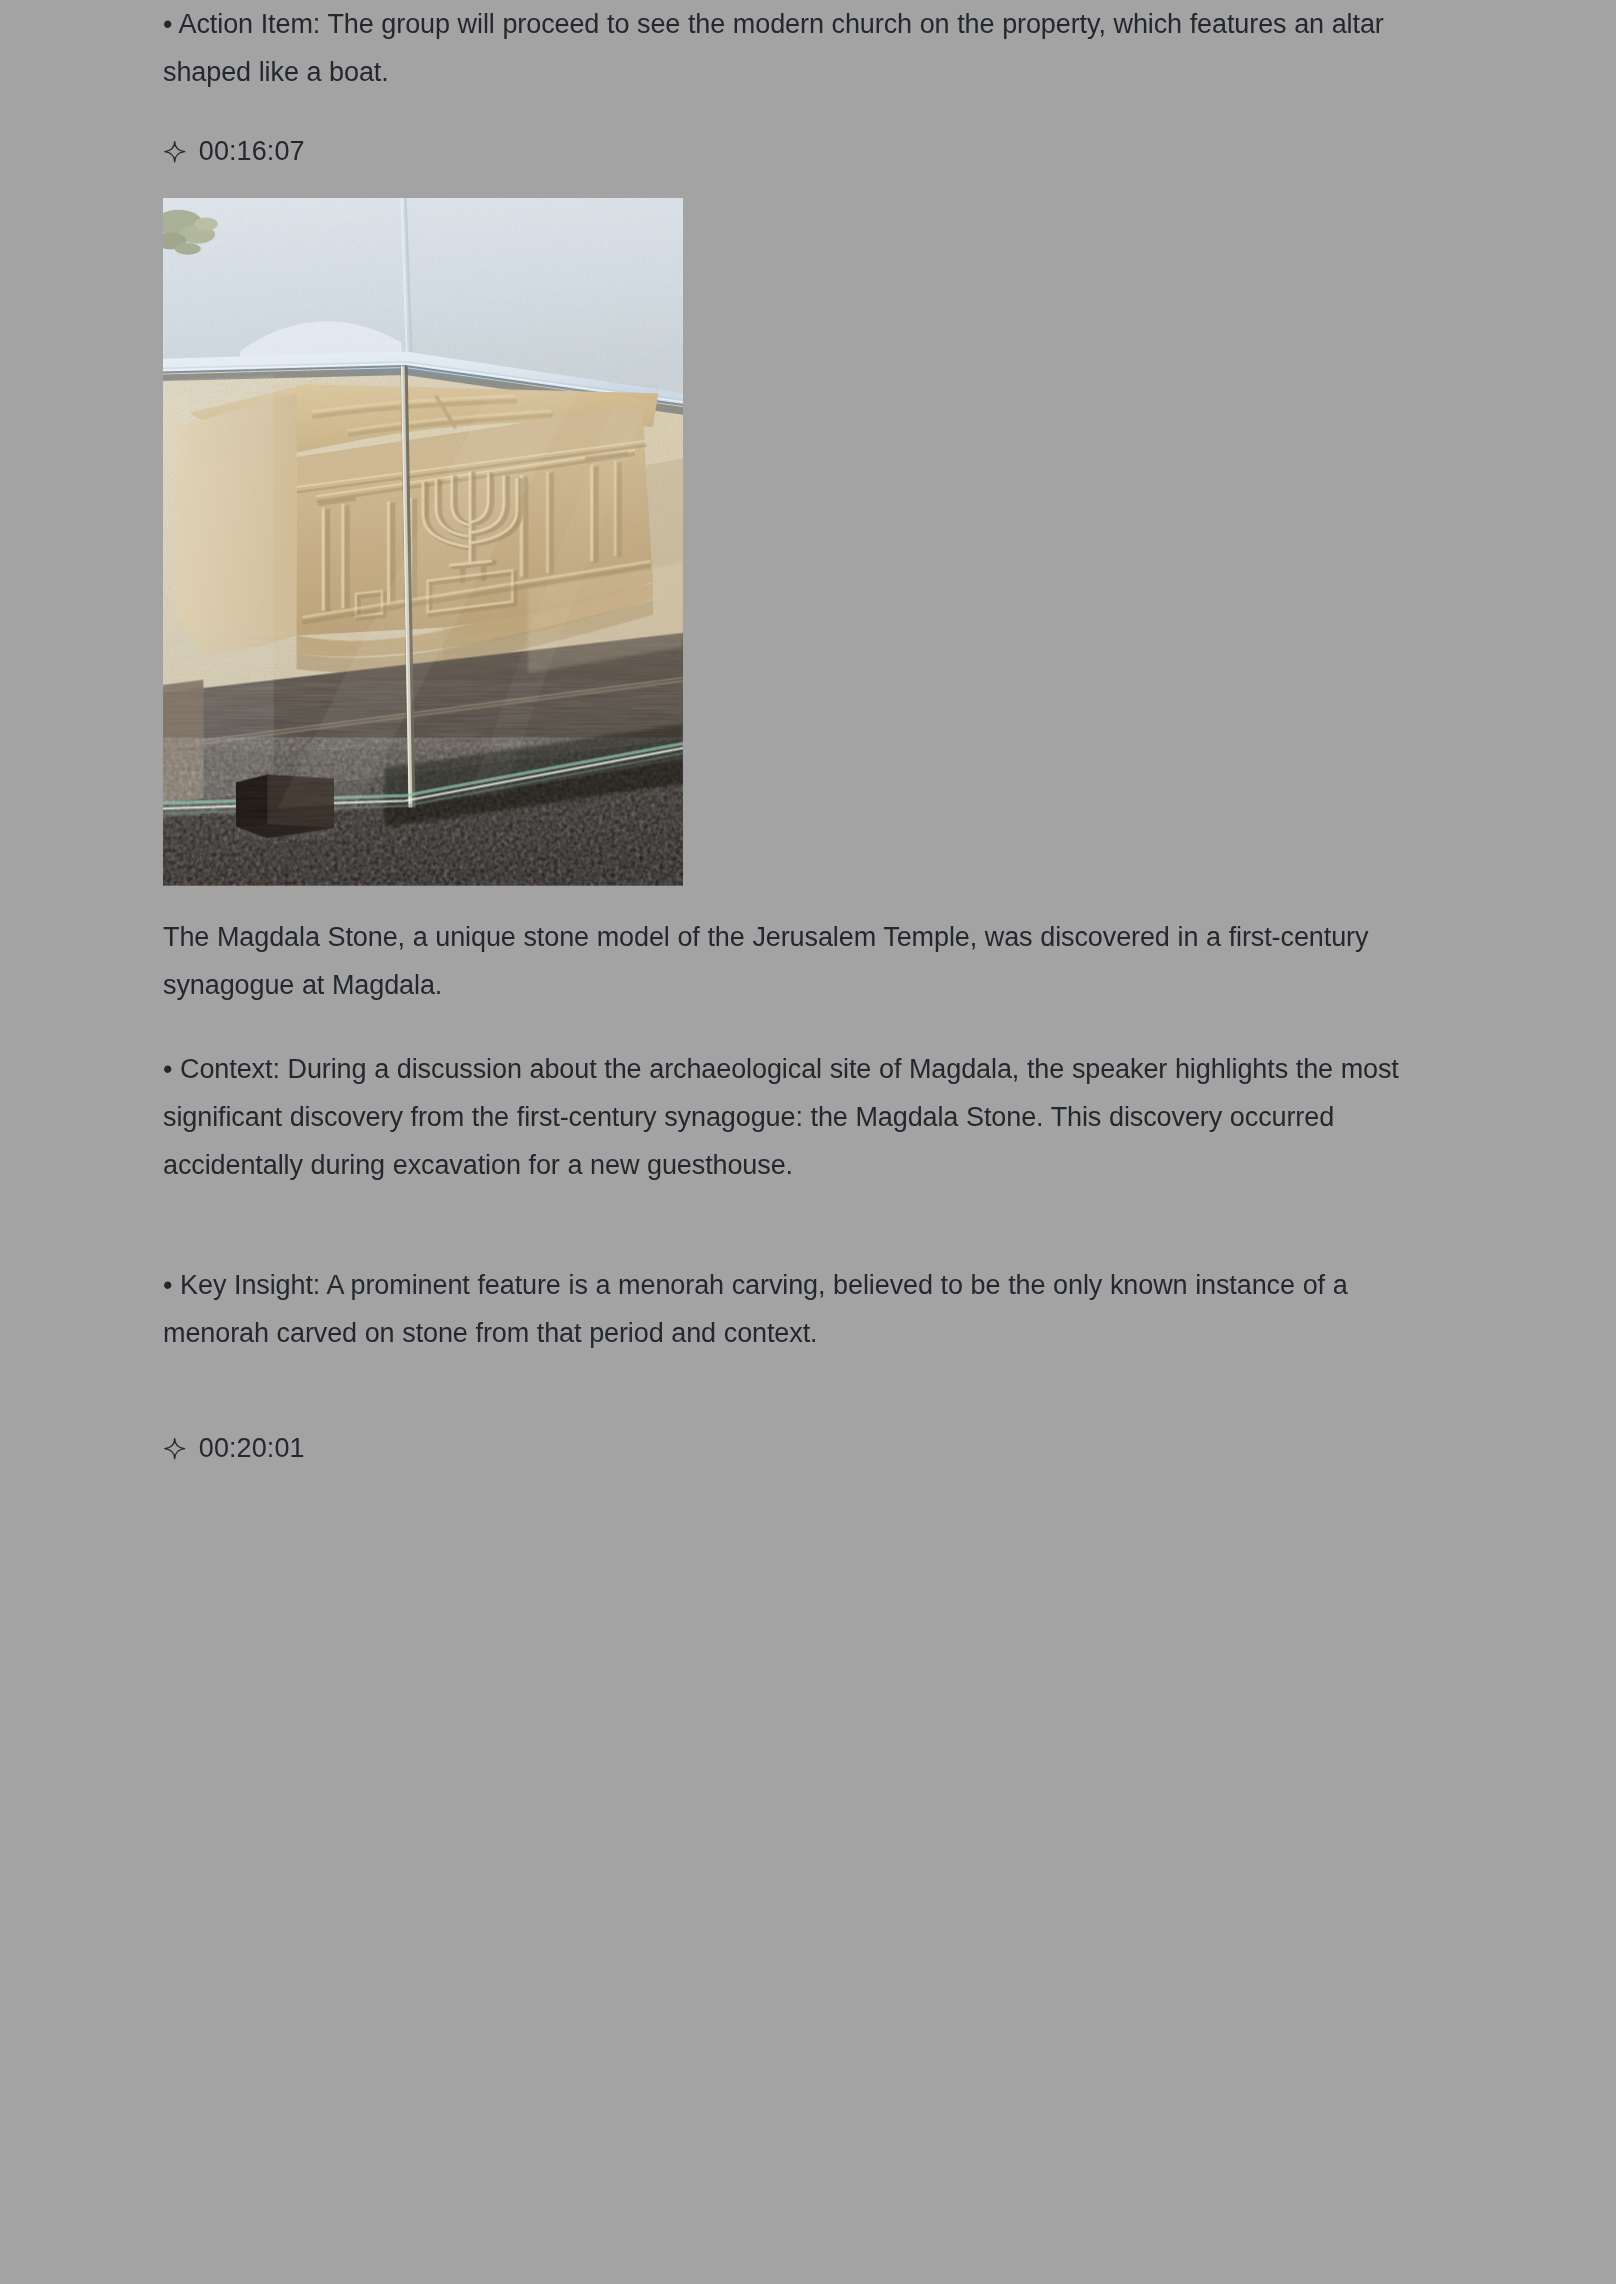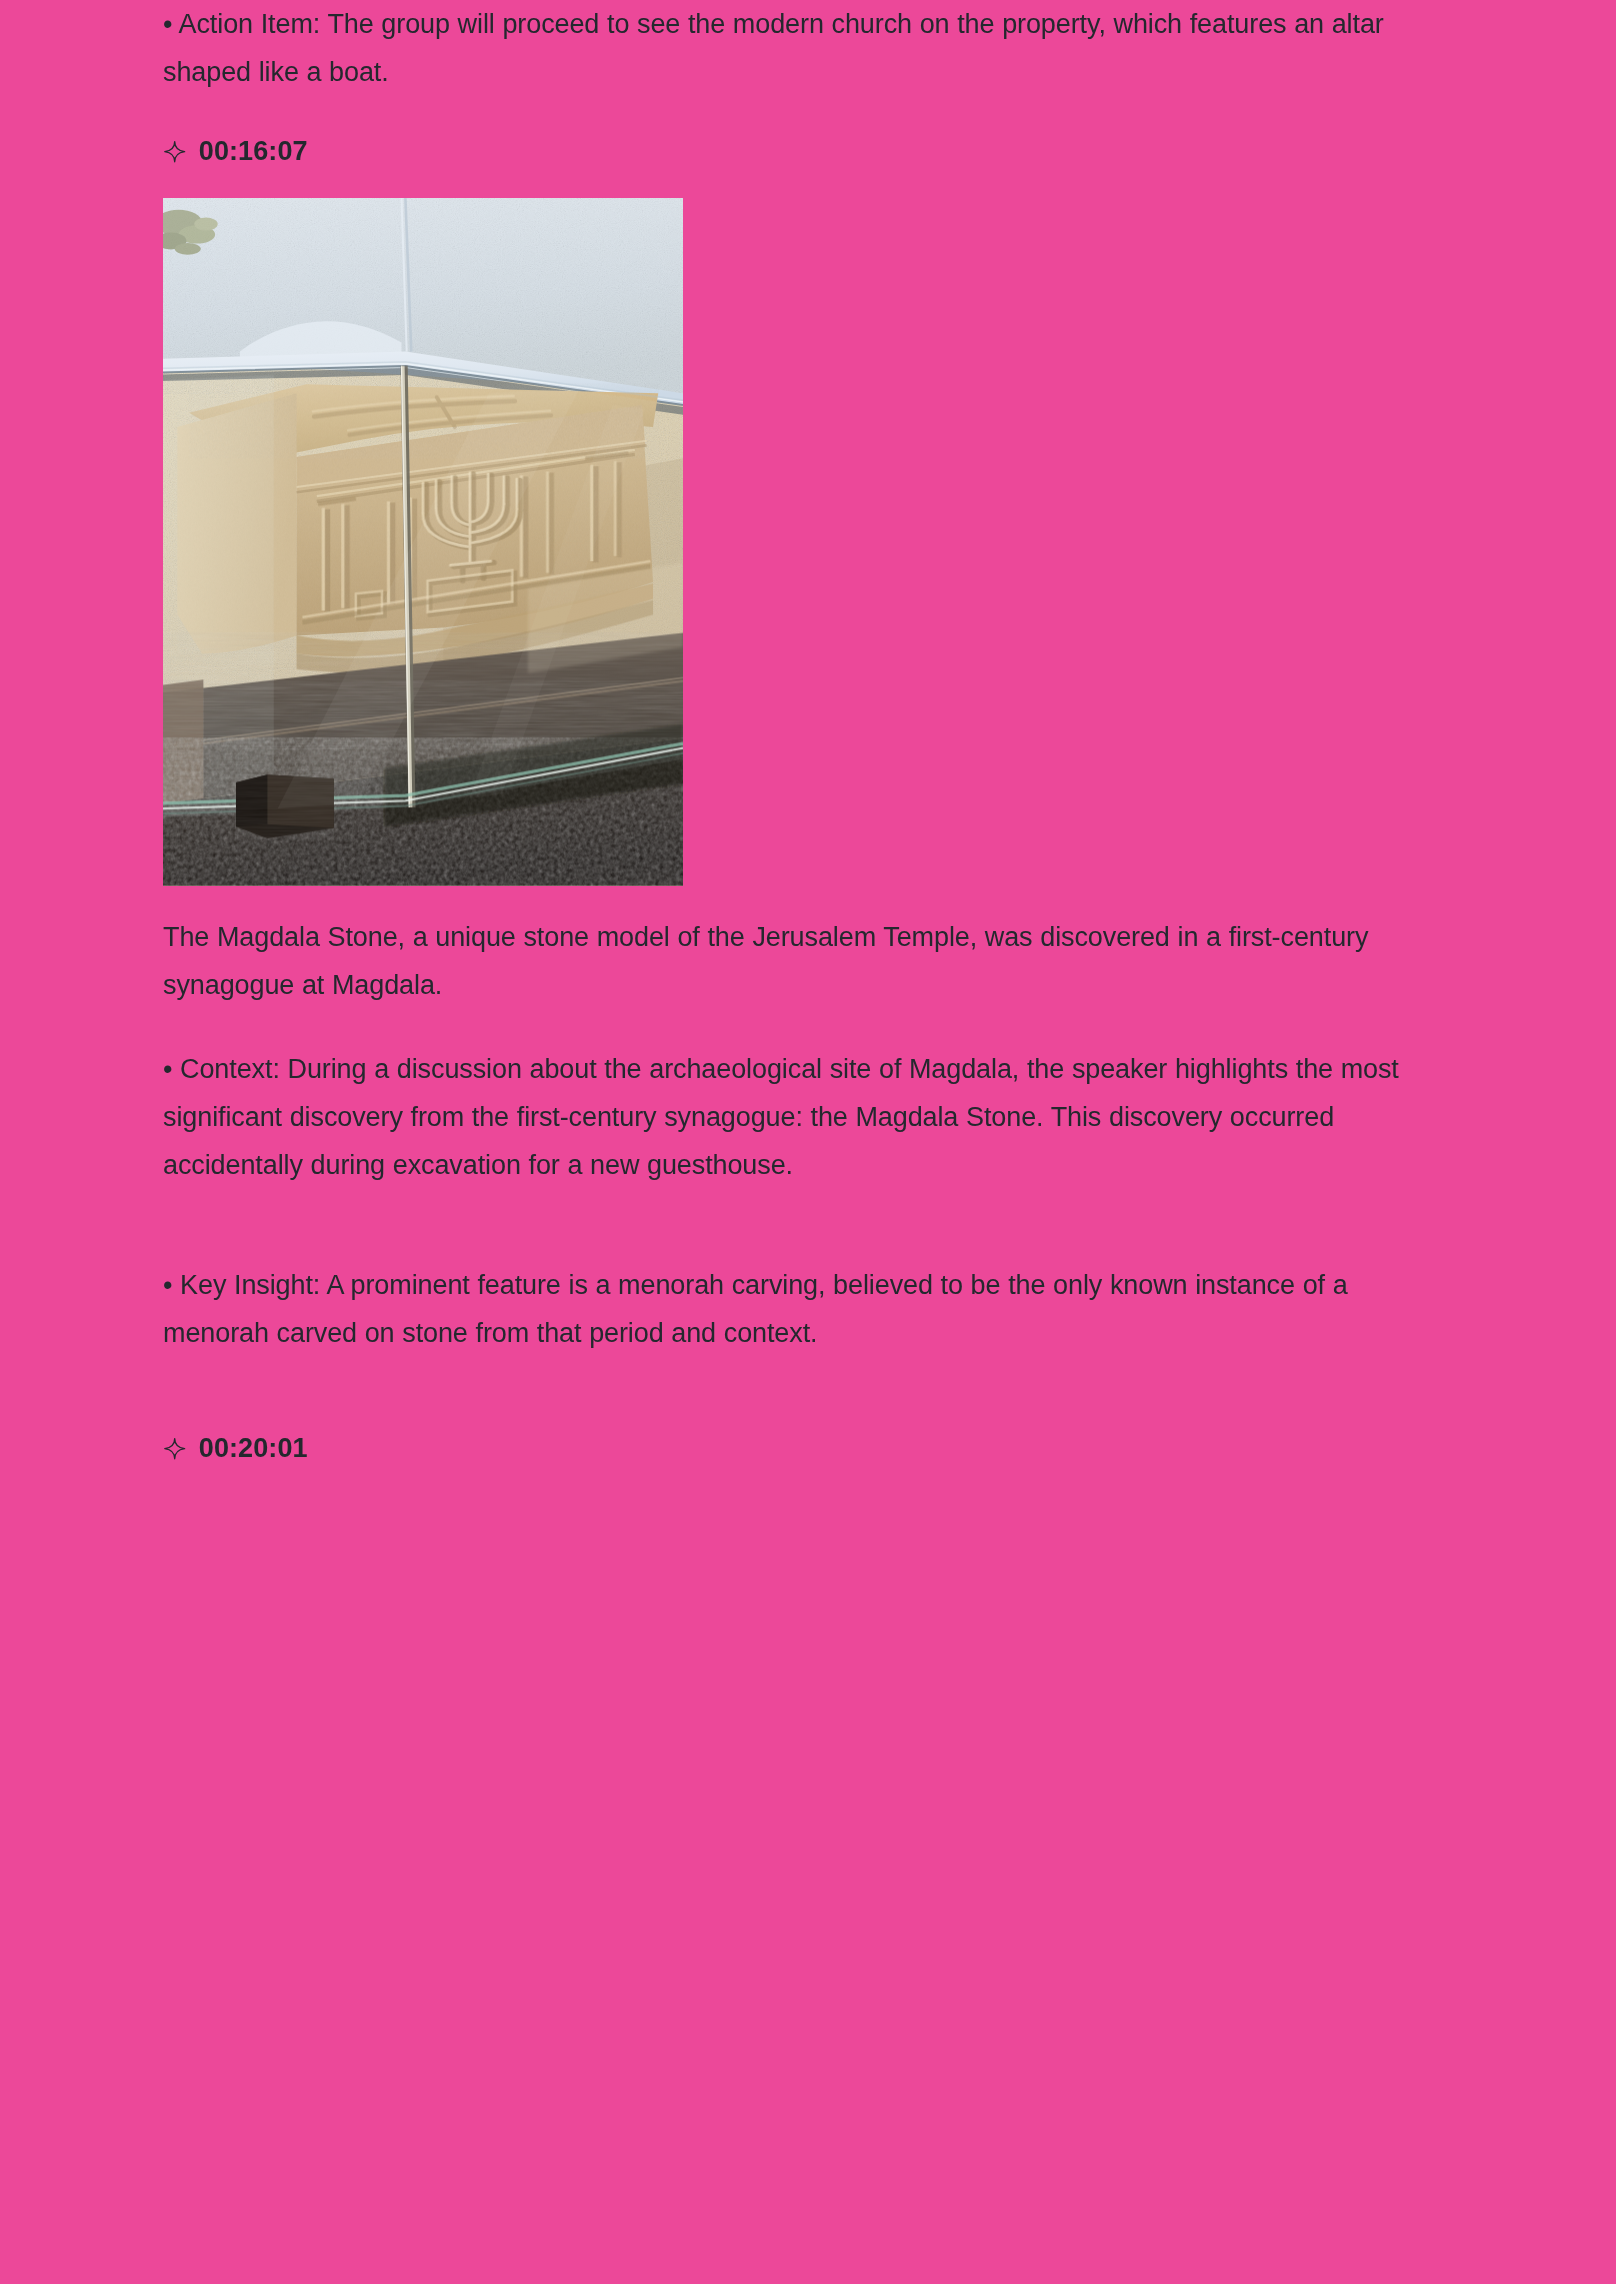--- a/index.html
+++ b/index.html
@@ -13,21 +13,21 @@
     height: 2284px;
     font-family: "Liberation Sans", sans-serif;
     color: #24282e;
     -webkit-font-smoothing: antialiased;
   }
 
   .page {
     position: relative;
     width: 1617px;
     height: 2284px;
-    background: #ec4899;
+    background: #a3a3a3;
     box-sizing: border-box;
     padding: 0;
     overflow: hidden;
   }
 
   .content {
     position: absolute;
     left: 163px;
     top: 0;
     width: 1277px;
@@ -47,21 +47,20 @@
   .gap-lg { height: 36px; }
 
   
   .timestamp {
     display: flex;
     align-items: center;
     gap: 12.4px;
     font-size: 27px;
     line-height: 39px;
     color: #24282e;
-    font-weight: bold;
   }
   .spark-icon {
     width: 23.4px;
     height: 23.4px;
     flex: 0 0 23.4px;
     display: block;
   }
   .ts-text {
     font-size: 27px;
     letter-spacing: 0.1px;

